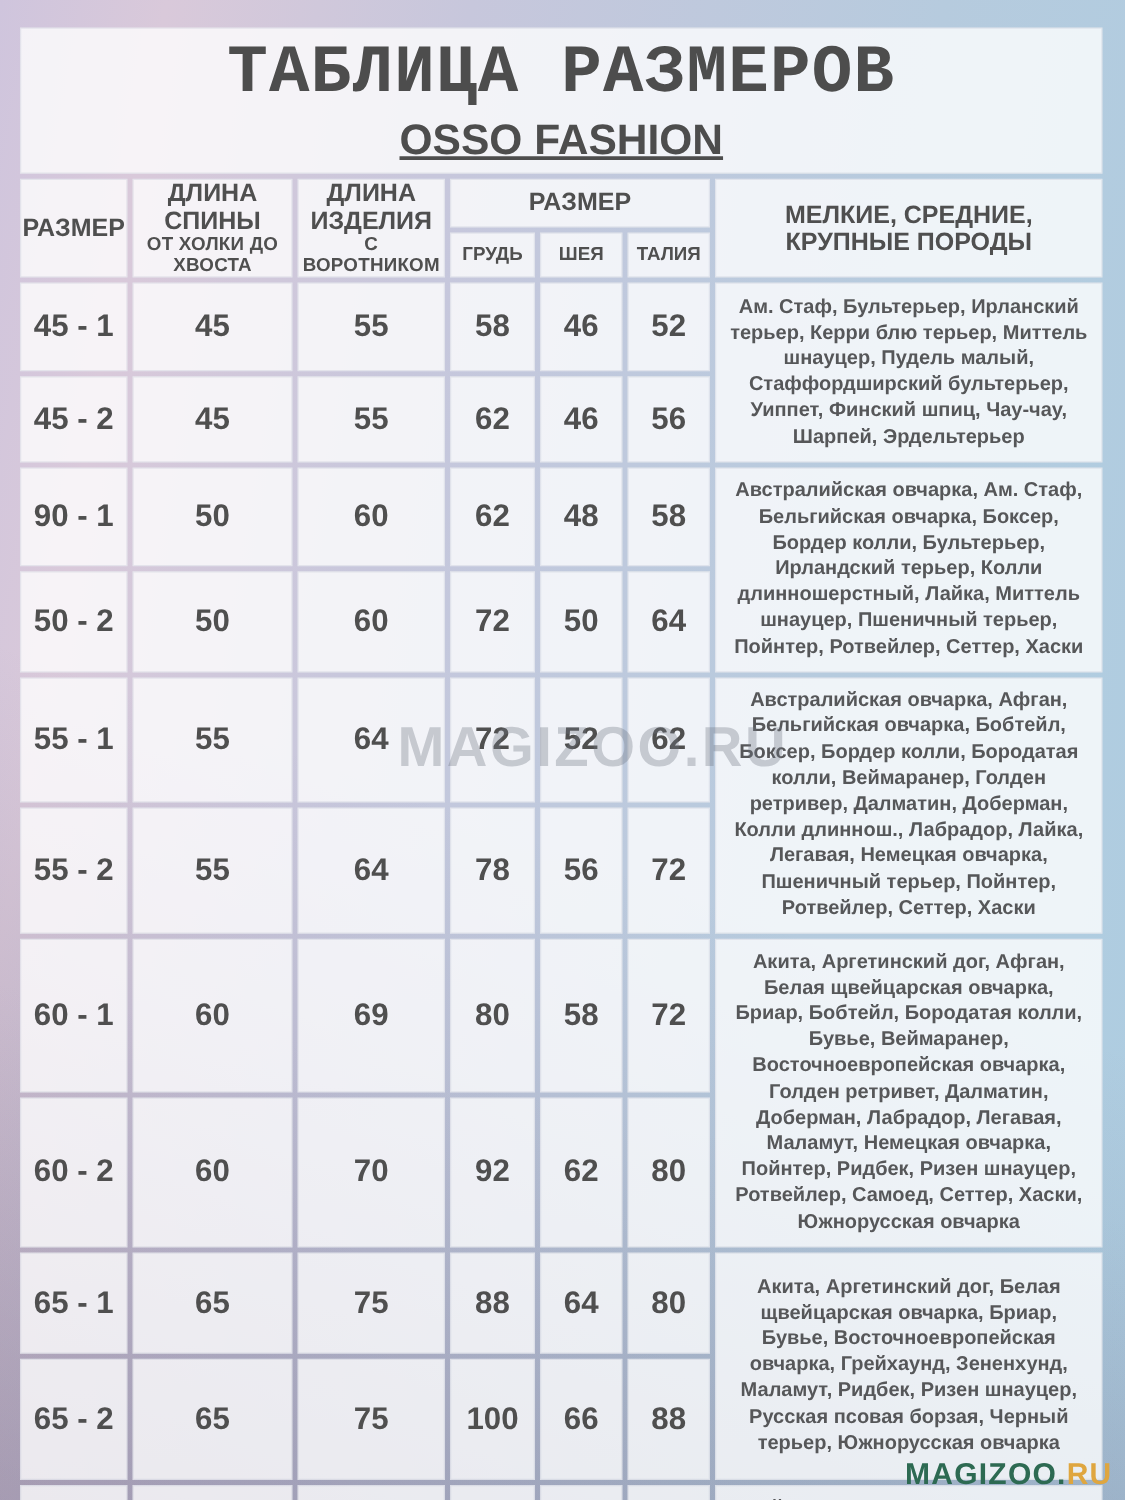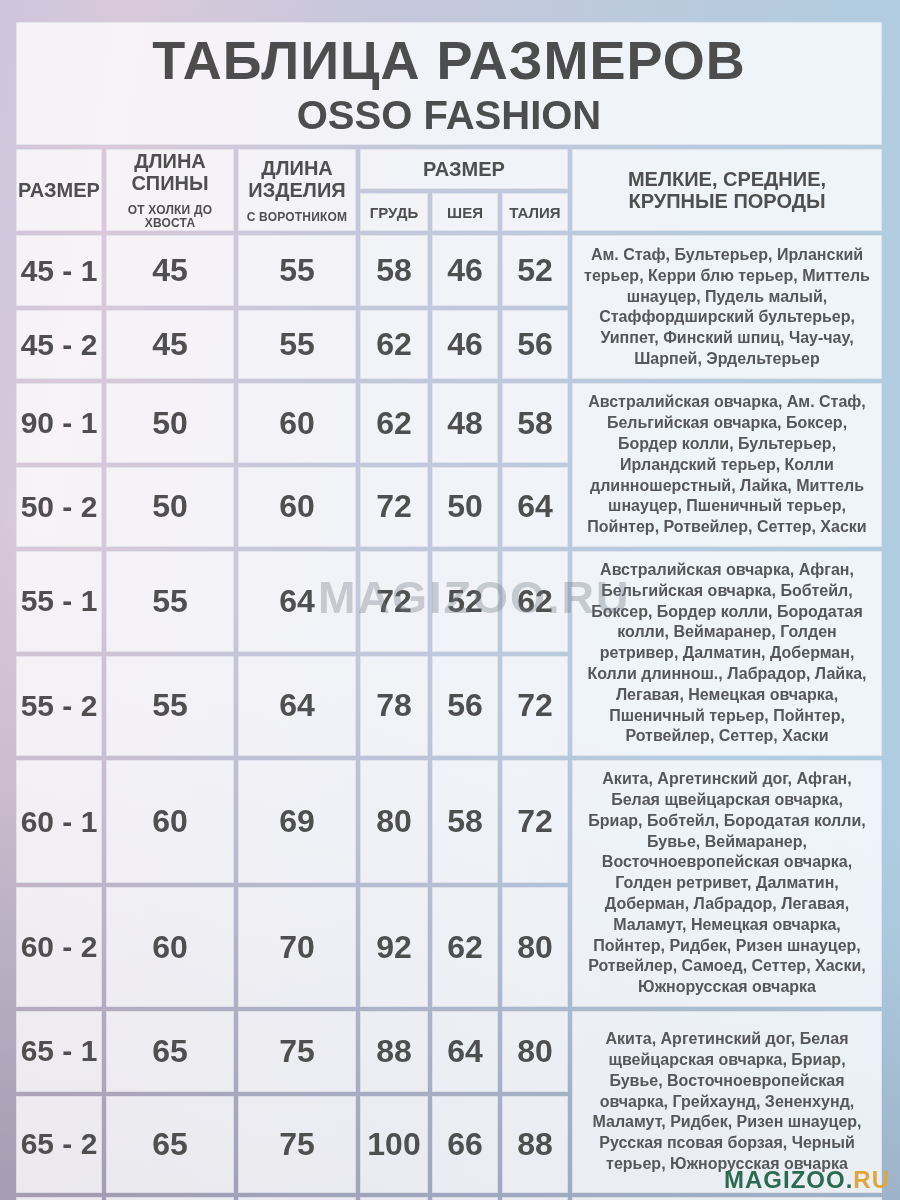--- a/index.html
+++ b/index.html
@@ -19,27 +19,27 @@
     position:absolute;left:12px;top:18px;width:874px;
     border-collapse:separate;border-spacing:4px;table-layout:fixed;
   }
   td{
     background:rgba(255,255,255,0.78);
     border:1px solid rgba(150,155,185,0.18);
     color:#4f4f4f;font-weight:bold;text-align:center;vertical-align:middle;
     padding:0;overflow:hidden;
   }
   td.title-cell{padding:6px 0;}
-  .main-title{font-size:54px;letter-spacing:1px;color:#4d4d4d;line-height:1.15;}
-  .sub-title{font-size:40px;color:#4d4d4d;margin-top:2px;}
+  .main-title{font-size:54px;letter-spacing:1px;color:#4d4d4d;line-height:1.15;font-family:Liberation Mono, monospace;}
+  .sub-title{font-size:34px;color:#4d4d4d;margin-top:2px;text-decoration:underline;}
   td.head{font-size:20px;line-height:1.1;}
-  .head-small{font-size:12px;letter-spacing:0.2px;margin-top:10px;}
+  .head-small{font-size:15px;letter-spacing:0.2px;margin-top:0;}
   td.subhead{font-size:15px;}
-  td.num{font-size:32px;}
-  td.size-label{font-size:30px;margin-top:12px;}
+  td.num{font-size:25px;}
+  td.size-label{font-size:25px;margin-top:12px;}
   td.breeds{
     text-align:center;font-size:16px;line-height:1.3;color:#565759;
     padding:8px 10px;vertical-align:middle;
   }
   .watermark{
     position:absolute;left:318px;top:572px;
     font-size:45px;font-weight:bold;letter-spacing:2px;
     color:rgba(110,115,128,0.33);white-space:nowrap;
   }
   .logo{

